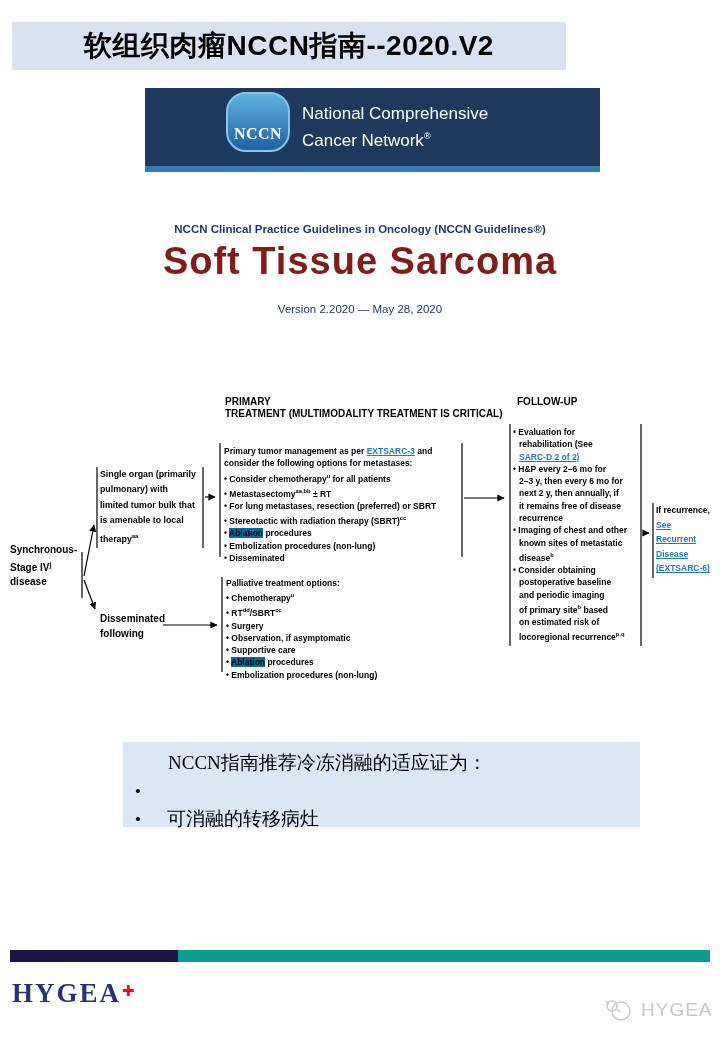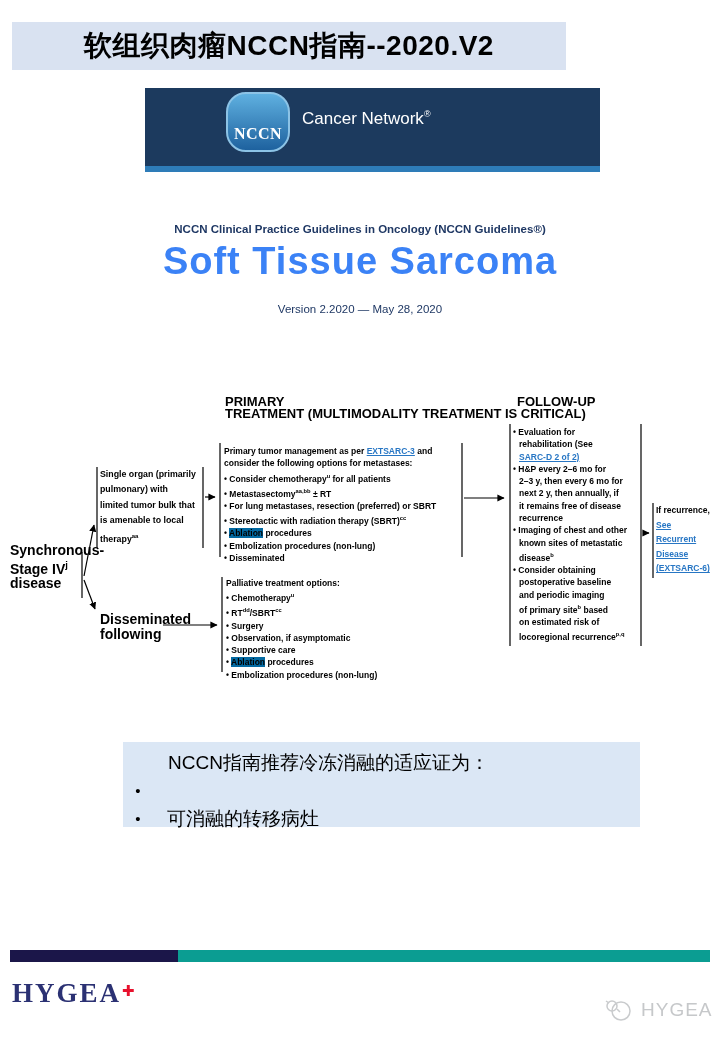--- a/index.html
+++ b/index.html
@@ -18,50 +18,50 @@
                background:linear-gradient(#5fb0e0,#1e629f);border:2px solid #8cc3e6;box-sizing:border-box;
                display:flex;align-items:flex-end;justify-content:center;padding-bottom:7px;}
   .nccn-square .nccn{color:#fff;font-family:"Liberation Serif",serif;font-weight:700;font-size:16px;letter-spacing:0.5px;}
   .org-name{position:absolute;left:157px;top:15px;color:#fff;font-size:17px;line-height:22px;}
   .org-name .reg{font-size:9px;vertical-align:super;}
 
   
   .gl-line{position:absolute;left:20px;top:223px;width:680px;text-align:center;
            font-size:11.5px;font-weight:700;color:#1f3864;}
   .doc-title{position:absolute;left:20px;top:240px;width:680px;text-align:center;
-             font-size:38px;font-weight:700;letter-spacing:1px;color:#3b82f6;}
+             font-size:38px;font-weight:700;letter-spacing:1px;color:#7f1d1d;}
   .version{position:absolute;left:20px;top:303px;width:680px;text-align:center;
            font-size:11.5px;color:#1f3864;}
 
   
   svg.connectors{position:absolute;left:0;top:0;width:720px;height:1040px;}
   .fc{position:absolute;color:#000;font-weight:700;}
   .fl{white-space:nowrap;}
   .ind{padding-left:6px;}
   .sup{font-size:0.68em;vertical-align:super;}
   .lnk{color:#2776c4;text-decoration:underline;}
   .hl{background:#0369a1;}
-  .col-header{font-size:13px;line-height:11.5px;}
+  .col-header{font-size:10px;line-height:11.5px;}
   .blk-85{font-size:8.5px;line-height:12.3px;}
   .blk-so{font-size:8.8px;line-height:15.4px;}
-  .blk-lbl{font-size:14px;line-height:14.5px;}
+  .blk-lbl{font-size:10px;line-height:14.5px;}
   .blk-ifr{font-size:8.5px;line-height:14.6px;}
   .pos-ph{left:225px;top:396px;}
   .pos-fh{left:517px;top:396px;}
   .pos-sync{left:10px;top:543px;}
   .pos-so{left:100px;top:467px;}
   .pos-pb{left:224px;top:445px;}
   .pos-dm{left:100px;top:612px;}
   .pos-pal{left:226px;top:577px;}
   .pos-fu{left:513px;top:426px;}
   .pos-ifr{left:656px;top:503px;}
 
   
   .note{position:absolute;left:123px;top:742px;width:517px;height:85px;background:#dbe7f5;color:#000;}
-  .note .head{margin:7px 0 0 45px;font-size:19px;line-height:28px;}
+  .note .head{margin:7px 0 0 45px;font-size:19px;line-height:28px;font-family:Liberation Serif, serif;}
   .note .row{display:flex;font-size:19px;line-height:28px;}
   .note .mark{width:30px;text-align:center;font-size:15px;}
   .note .bt{margin-left:14px;}
 
   
   .bar-navy{position:absolute;left:10px;top:950px;width:168px;height:12px;background:#1b1649;}
   .bar-teal{position:absolute;left:178px;top:950px;width:532px;height:12px;background:#0b9d92;}
   .hygea{position:absolute;left:12px;top:978px;}
   .hygea .word{font-family:"Liberation Serif",serif;font-weight:700;font-size:27px;color:#2b3173;letter-spacing:2px;}
   .hygea .cross{font-size:15px;color:#e8112d;vertical-align:super;margin-left:1px;}
@@ -75,20 +75,21 @@
 
   <div class="title-bar">
     <span class="t">软组织肉瘤NCCN指南--2020.V2</span>
   </div>
 
   <div class="banner">
     <div class="nccn-square">
       <span class="nccn">NCCN</span>
     </div>
     <div class="org-name">
+      <div>National Comprehensive</div>
       <div><span>Cancer Network</span><span class="reg">®</span></div>
     </div>
     <div class="strip"></div>
   </div>
 
   <div class="gl-line">NCCN Clinical Practice Guidelines in Oncology (NCCN Guidelines®)</div>
   <div class="doc-title">Soft Tissue Sarcoma</div>
   <div class="version">Version 2.2020 — May 28, 2020</div>
 
   <svg class="connectors" viewBox="0 0 720 1040" xmlns="http://www.w3.org/2000/svg">

